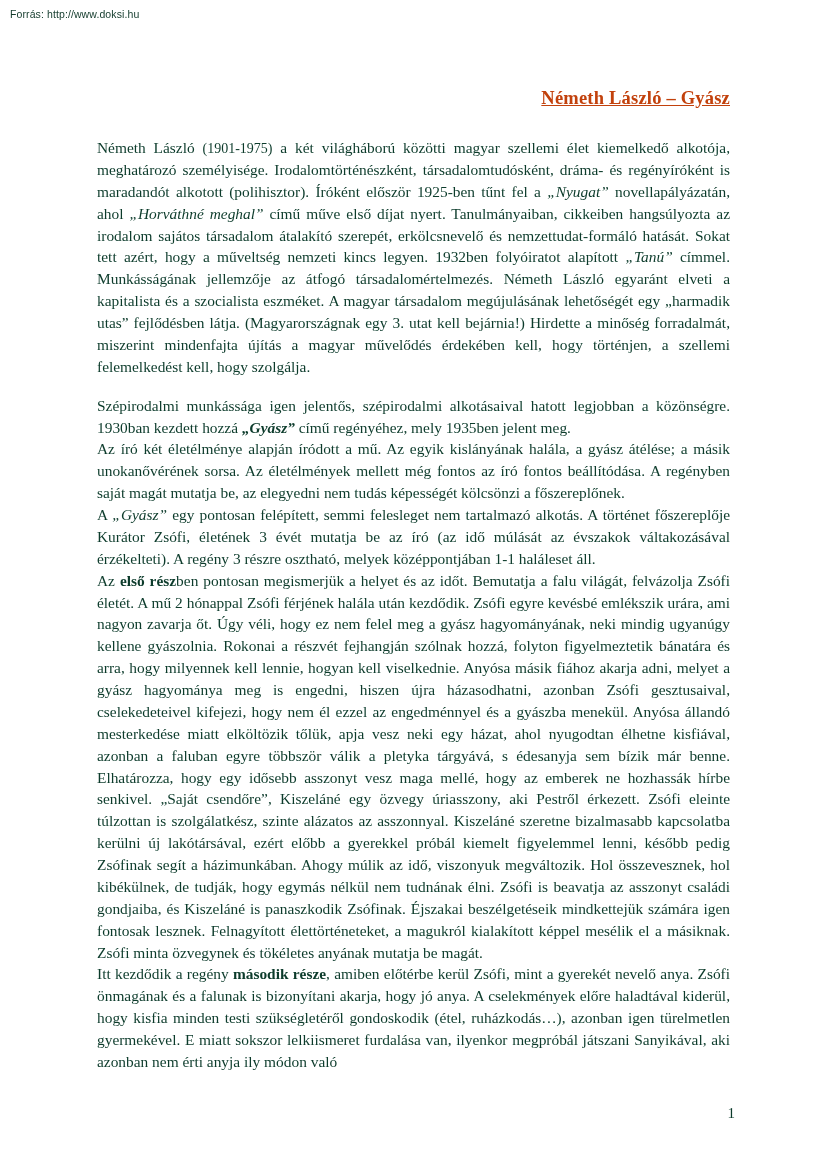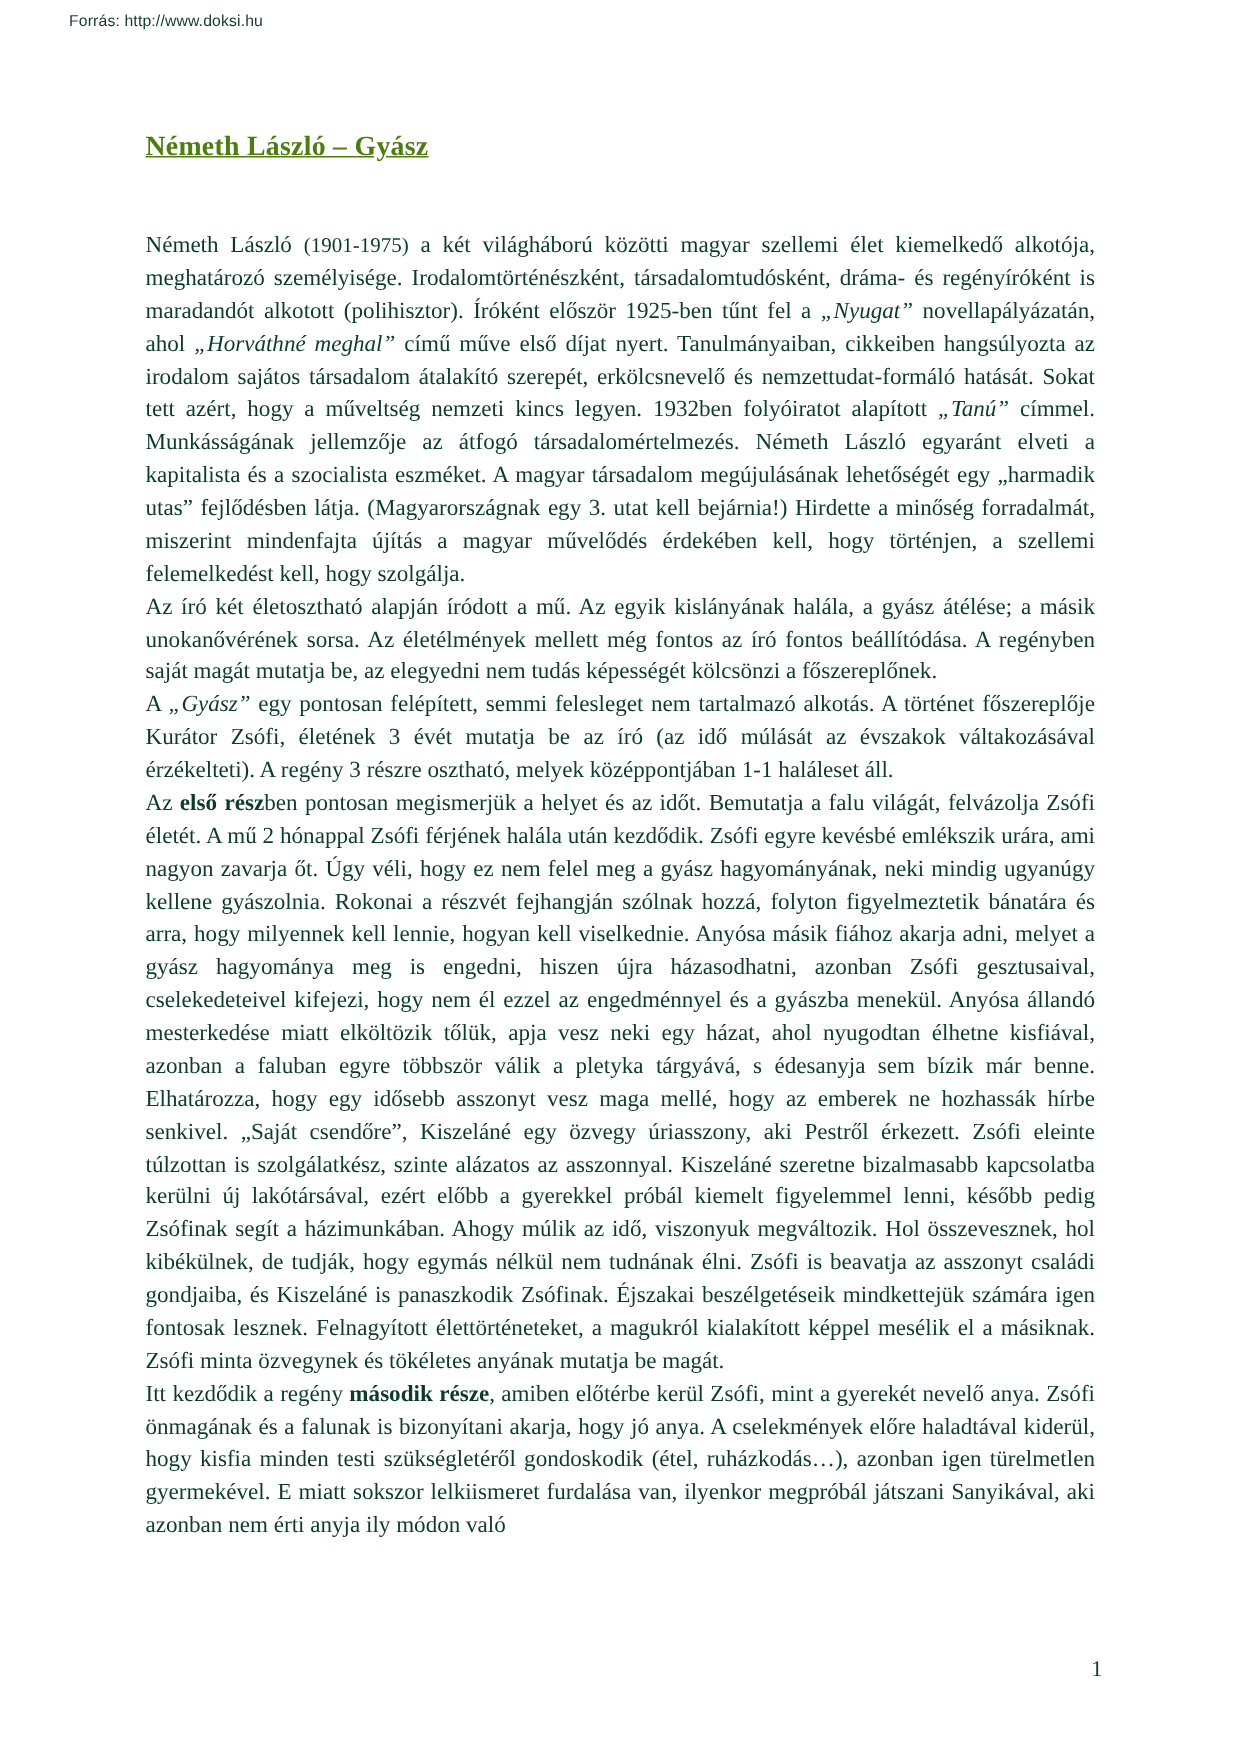--- a/index.html
+++ b/index.html
@@ -22,35 +22,34 @@
     box-sizing: border-box;
   }
   .source-note {
     position: absolute;
     top: 8px;
     left: 10px;
     font-family: "Liberation Sans", sans-serif;
     font-size: 10.5px;
     color: #123a2b;
     letter-spacing: 0.1px;
-    margin-left: 36px;
   }
   .content {
     position: absolute;
     top: 88px;
     left: 97px;
     width: 633px;
   }
   h1.doc-title {
     font-size: 18.5px;
     font-weight: bold;
-    text-align: left;
-    margin: 0 0 44px 0;
+    text-align: right;
+    margin: 0 0 28px 0;
     text-decoration: underline;
-    color: #4d7c0f;
+    color: #c2410c;
     letter-spacing: 0.2px;
   }
   p.para {
     margin: 0 0 0 0;
     font-size: 15.4px;
     line-height: 1.42;
     text-align: justify;
     text-justify: inter-word;
     color: #0c3b2b;
   }
@@ -75,20 +74,21 @@
 <body>
 
 <div class="page">
 
   <div class="source-note">Forrás: http://www.doksi.hu</div>
 
   <div class="content">
     <h1 class="doc-title">Németh László – Gyász</h1>
 
     <p class="para"><span>Németh László </span><span class="small">(1901-1975)</span><span> a két világháború közötti magyar szellemi élet kiemelkedő alkotója, meghatározó személyisége. Irodalomtörténészként, társadalomtudósként, dráma- és regényíróként is maradandót alkotott </span><span class="u">(polihisztor)</span><span>. Íróként először 1925-ben tűnt fel a </span><span class="i u">„Nyugat”</span><span> novellapályázatán, ahol </span><span class="i">„Horváthné meghal”</span><span> című műve első díjat nyert. Tanulmányaiban, cikkeiben hangsúlyozta az </span><span class="u">irodalom sajátos</span><span> társadalom átalakító </span><span class="u">szerepét</span><span>, erkölcsnevelő és nemzettudat-formáló hatását. Sokat tett azért, hogy a műveltség nemzeti kincs legyen. 1932ben folyóiratot alapított </span><span class="i">„Tanú”</span><span> címmel. Munkásságának jellemzője az átfogó társadalomértelmezés. Németh László egyaránt elveti a kapitalista és a szocialista eszméket. A magyar társadalom megújulásának lehetőségét egy </span><span class="u">„harmadik utas”</span><span> fejlődésben látja. (Magyarországnak egy 3. utat kell bejárnia!) Hirdette a </span><span class="u">minőség forradalmát</span><span>, miszerint mindenfajta újítás a magyar művelődés érdekében kell, hogy történjen, a szellemi felemelkedést kell, hogy szolgálja.</span></p>
-    <p class="para"><span>Az író </span><span class="u">két élet­osztható</span><span> alapján íródott a mű. Az egyik kislányának halála, a gyász átélése; a másik unokanővérének sorsa. Az élet­élmények mellett még fontos az író </span><span class="u">fontos beállítódása</span><span>. A regényben saját magát mutatja be, az elegyedni nem tudás képességét kölcsönzi a főszereplőnek.</span></p>
+    <p class="para gap"><span class="u">Szépirodalmi munkássága</span><span> igen jelentős, szépirodalmi alkotásaival hatott legjobban a közönségre. 1930ban kezdett hozzá </span><span class="b i">„Gyász”</span><span> című regényéhez, mely 1935ben jelent meg.</span></p>
+    <p class="para"><span>Az író </span><span class="u">két élet­élménye</span><span> alapján íródott a mű. Az egyik kislányának halála, a gyász átélése; a másik unokanővérének sorsa. Az élet­élmények mellett még fontos az író </span><span class="u">fontos beállítódása</span><span>. A regényben saját magát mutatja be, az elegyedni nem tudás képességét kölcsönzi a főszereplőnek.</span></p>
     <p class="para"><span>A </span><span class="i">„Gyász”</span><span> egy pontosan felépített, semmi felesleget nem tartalmazó alkotás. A történet </span><span class="u">főszereplő</span><span>je Kurátor Zsófi, életének 3 évét mutatja be az író (az idő múlását az évszakok váltakozásával érzékelteti). A regény </span><span class="u">3 részre</span><span> osztható, melyek középpontjában 1-1 haláleset áll.</span></p>
     <p class="para"><span>Az </span><span class="b">első rész</span><span>ben pontosan megismerjük a helyet és az időt. Bemutatja a falu világát, felvázolja Zsófi életét. A mű 2 hónappal Zsófi </span><span class="u">férjé</span><span>nek </span><span class="u">halála</span><span> után kezdődik. Zsófi egyre kevésbé emlékszik urára, ami nagyon zavarja őt. Úgy véli, hogy ez nem felel meg a gyász hagyományának, neki mindig ugyanúgy kellene gyászolnia. Rokonai a részvét fejhangján szólnak hozzá, folyton figyelmeztetik bánatára és arra, hogy milyennek kell lennie, hogyan kell viselkednie. </span><span class="u">Anyósa</span><span> másik fiához akarja adni, melyet a gyász hagyománya meg is engedni, hiszen újra házasodhatni, azonban Zsófi gesztusaival, cselekedeteivel kifejezi, hogy nem él ezzel az engedménnyel és a gyászba menekül. Anyósa állandó mesterkedése miatt </span><span class="u">elköltözik</span><span> tőlük, apja vesz neki egy házat, ahol nyugodtan élhetne kisfiával, azonban a faluban egyre többször válik a pletyka tárgyává, s édesanyja sem bízik már benne. Elhatározza, hogy egy idősebb asszonyt vesz maga mellé, hogy az emberek ne hozhassák hírbe senkivel. </span><span class="u">„Saját csendőre”</span><span>, Kiszeláné egy özvegy úriasszony, aki Pestről érkezett. Zsófi eleinte túlzottan is szolgálatkész, szinte alázatos az asszonnyal. Kiszeláné szeretne bizalmasabb kapcsolatba kerülni új lakótársával, ezért előbb a gyerekkel próbál kiemelt figyelemmel lenni, később pedig Zsófinak segít a házimunkában. Ahogy múlik az idő, viszonyuk megváltozik. Hol összevesznek, hol kibékülnek, de tudják, hogy egymás nélkül nem tudnának élni. Zsófi is beavatja az asszonyt családi gondjaiba, és Kiszeláné is panaszkodik Zsófinak. </span><span class="u">Éjszakai beszélgetéseik</span><span> mindkettejük számára igen fontosak lesznek. Felnagyított élettörténeteket, a magukról kialakított képpel mesélik el a másiknak. Zsófi minta özvegynek és tökéletes anyának mutatja be magát.</span></p>
     <p class="para"><span>Itt kezdődik a regény </span><span class="b">második része</span><span>, amiben előtérbe kerül Zsófi, mint a gyerekét nevelő </span><span class="u">anya</span><span>. Zsófi önmagának és a falunak is bizonyítani akarja, hogy jó anya. A cselekmények előre haladtával kiderül, hogy kisfia minden testi szükségletéről gondoskodik (étel, ruházkodás…), azonban igen </span><span class="u">türelmetlen</span><span> gyermekével. E miatt sokszor lelkiismeret furdalása van, ilyenkor megpróbál játszani Sanyikával, aki azonban nem érti anyja ily módon való</span></p>
   </div>
 
   <div class="page-number">1</div>
 </div>
 
 </body></html>

